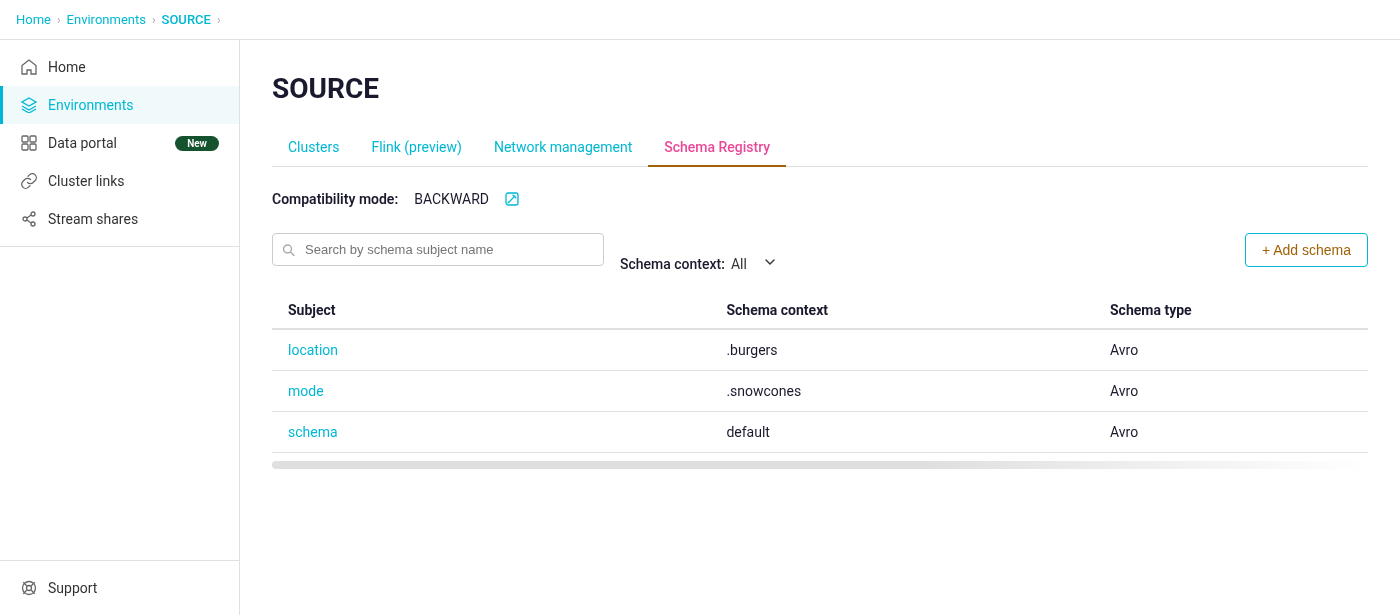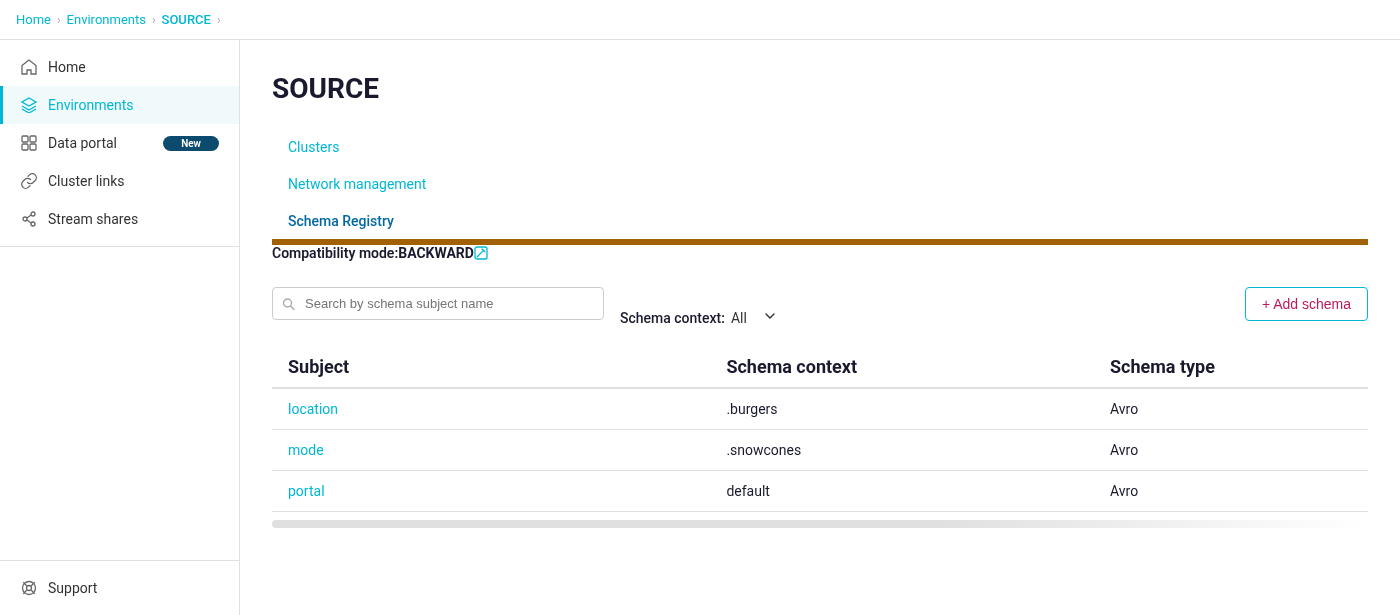--- a/index.html
+++ b/index.html
@@ -68,24 +68,24 @@
     .sidebar-item .icon {
       width: 18px;
       height: 18px;
       display: flex;
       align-items: center;
       justify-content: center;
       flex-shrink: 0;
     }
     .sidebar-item .label { flex: 1; }
     .badge-new {
-      background: #0c4a6e;
+      background: #14532d;
       color: #fff;
       font-size: 10px;
-      padding: 2px 18px;
+      padding: 2px 12px;
       border-radius: 10px;
       font-weight: 600;
     }
     .sidebar-divider {
       height: 1px;
       background: #e0e0e0;
       margin: 8px 0;
     }
     .sidebar-bottom {
       margin-top: auto;
@@ -101,46 +101,46 @@
     }
     .page-title {
       font-size: 28px;
       font-weight: 700;
       color: #1a1a2e;
       margin-bottom: 24px;
     }
     .tabs {
       display: flex;
       border-bottom: 1px solid #e0e0e0;
-      flex-direction: column;
+      margin-bottom: 24px;
     }
     .tab {
       padding: 10px 16px;
       cursor: pointer;
       font-size: 14px;
       color: #00b8d4;
       border-bottom: 2px solid transparent;
       margin-bottom: -1px;
       text-decoration: none;
     }
     .tab.active {
-      color: #0369a1;
-      border-bottom: 6px solid #a16207;
+      color: #ec4899;
+      border-bottom: 2px solid #a16207;
       font-weight: 500;
     }
 
     .compat-bar {
       display: flex;
       align-items: center;
-      gap: 0;
+      gap: 16px;
       margin-bottom: 20px;
       font-size: 14px;
     }
     .compat-label { font-weight: 600; }
-    .compat-value { font-weight: 700; }
+    .compat-value { font-weight: 400; }
     .edit-icon-btn {
       cursor: pointer;
       color: #00b8d4;
       display: flex;
       align-items: center;
     }
 
     .toolbar {
       display: flex;
       align-items: center;
@@ -179,38 +179,38 @@
       display: flex;
       align-items: flex-start;
       gap: 17px;
       cursor: pointer;
       color: #333;
     }
     .add-schema-btn {
       margin-left: auto;
       padding: 8px 16px;
       border: 1px solid #00b8d4;
-      color: #be185d;
+      color: #a16207;
       background: #fff;
       border-radius: 4px;
       cursor: pointer;
       font-size: 14px;
       display: flex;
       align-items: center;
       gap: 6px;
     }
 
     .schema-table {
       width: 100%;
       border-collapse: collapse;
     }
     .schema-table th {
       text-align: left;
       font-weight: 700;
-      font-size: 18px;
+      font-size: 14px;
       padding: 10px 16px;
       border-bottom: 2px solid #e0e0e0;
       color: #1a1a2e;
     }
     .schema-table td {
       padding: 12px 16px;
       border-bottom: 1px solid #e0e0e0;
       font-size: 14px;
     }
     .schema-table td a {
@@ -323,20 +323,21 @@
         <span class="label">Support</span>
       </div>
     </div>
   </aside>
 
   <main class="main-content">
     <h1 class="page-title">SOURCE</h1>
 
     <div class="tabs">
       <a class="tab">Clusters</a>
+      <a class="tab">Flink (preview)</a>
       <a class="tab">Network management</a>
       <a class="tab active">Schema Registry</a>
     </div>
 
     <div class="compat-bar">
       <span class="compat-label">Compatibility mode:</span>
       <span class="compat-value">BACKWARD</span>
       <span class="edit-icon-btn">
         <svg width="14" height="14" viewBox="0 0 14 14" fill="none">
           <rect x="1" y="1" width="12" height="12" rx="2" stroke="#00b8d4" stroke-width="1.3"></rect>
@@ -386,21 +387,21 @@
             <td class="col-subject"><a>location</a></td>
             <td class="col-context">.burgers</td>
             <td class="col-type">Avro</td>
           </tr>
           <tr>
             <td class="col-subject"><a>mode</a></td>
             <td class="col-context">.snowcones</td>
             <td class="col-type">Avro</td>
           </tr>
           <tr>
-            <td class="col-subject"><a>portal</a></td>
+            <td class="col-subject"><a>schema</a></td>
             <td class="col-context">default</td>
             <td class="col-type">Avro</td>
           </tr>
         </tbody>
     </table>
 
     <div class="scrollbar-hint"></div>
   </main>
 
 </div>

